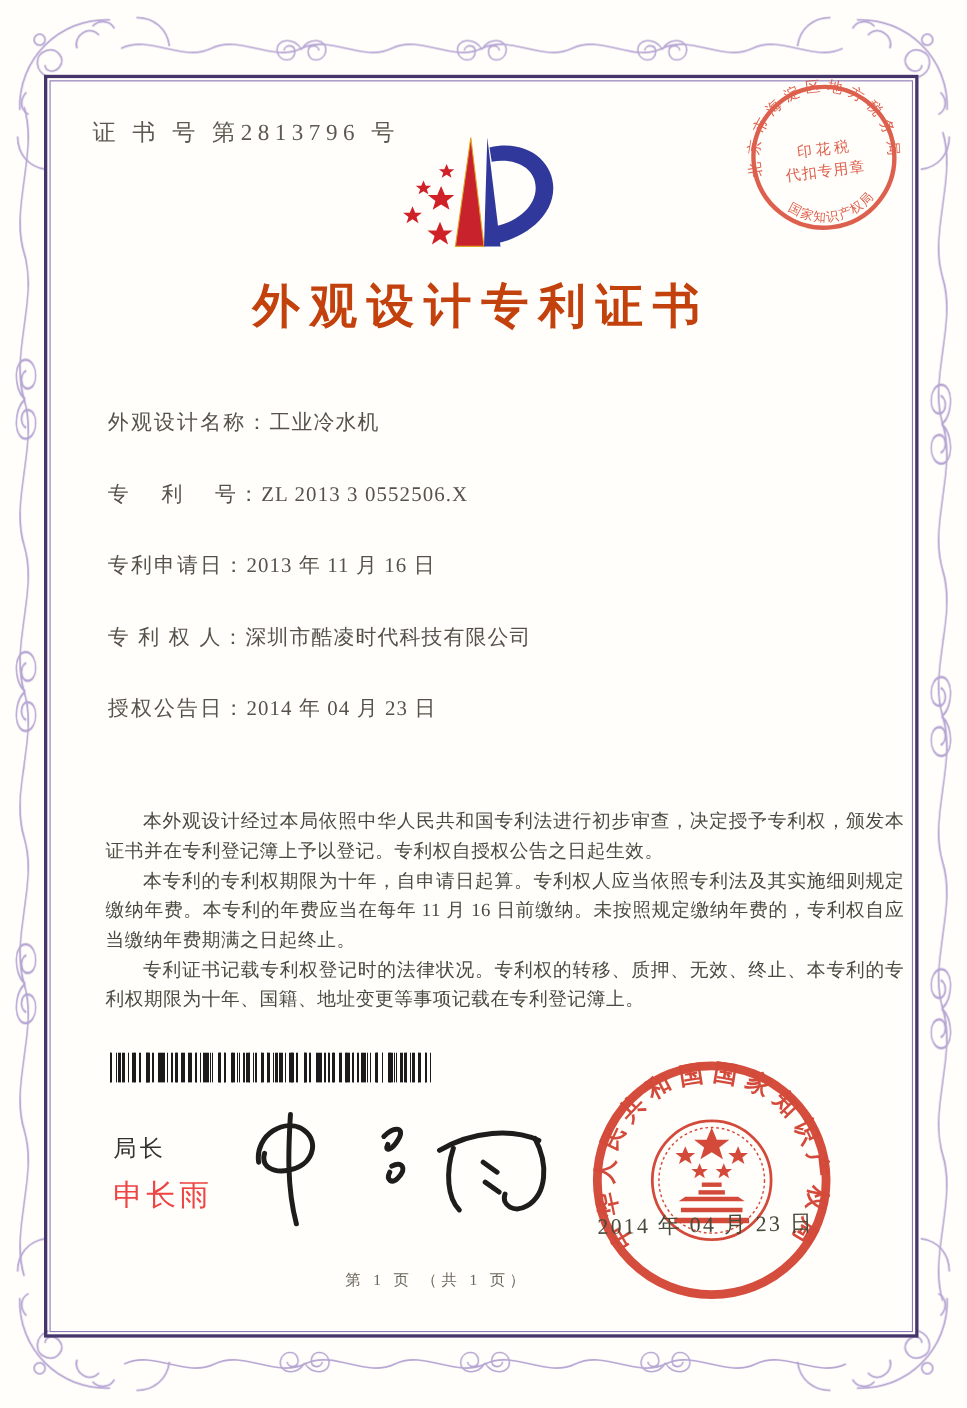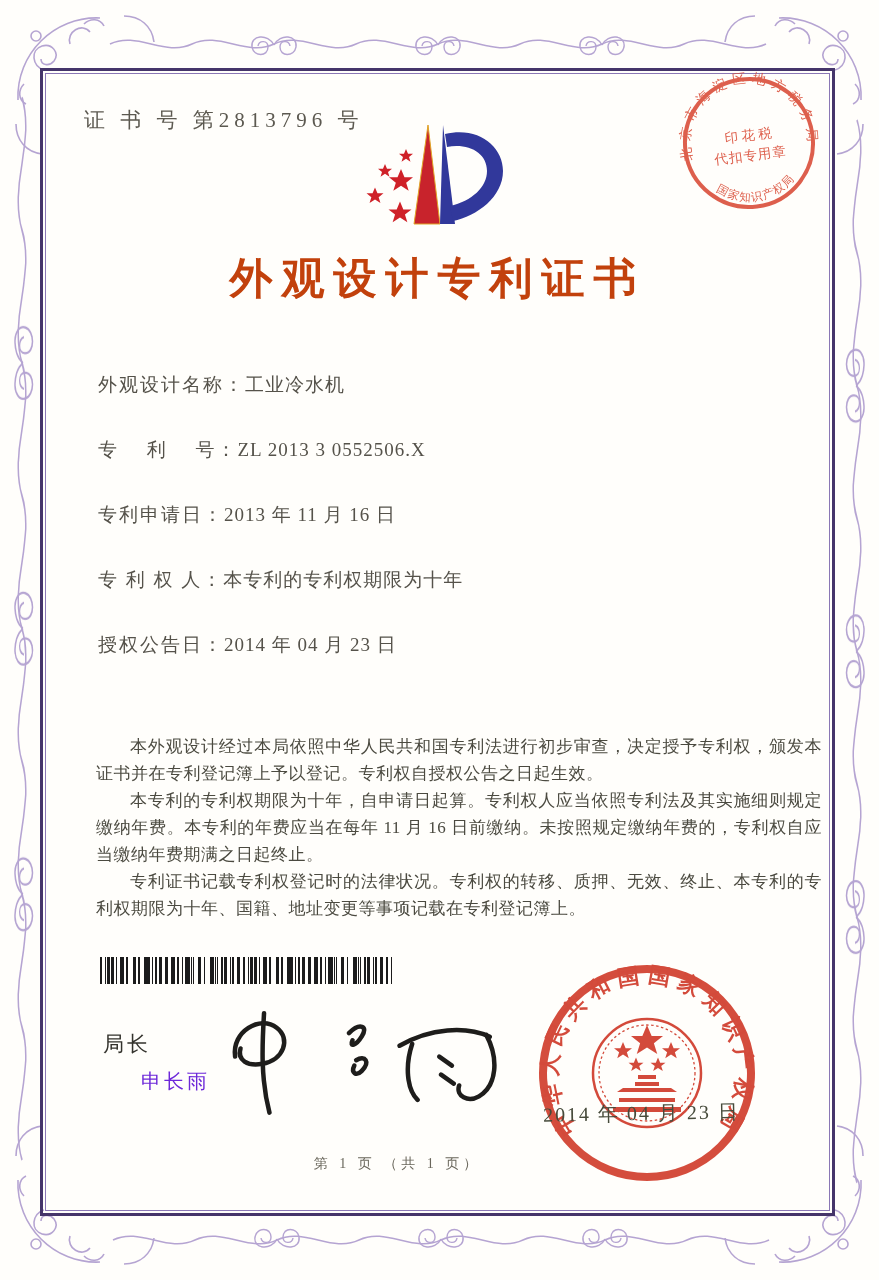--- a/index.html
+++ b/index.html
@@ -34,21 +34,21 @@
     margin:0;font-size:17px;line-height:27px;color:#4b4a40;
     text-indent:2em;text-align:justify;letter-spacing:0.5px;
   }
   .barcode{
     position:absolute;left:100px;top:957px;width:292px;height:27px;
     background-image:
       repeating-linear-gradient(90deg,#1b1b1b 0 2px,transparent 2px 5px,#1b1b1b 5px 6px,transparent 6px 11px),
       repeating-linear-gradient(90deg,#1b1b1b 0 1px,transparent 1px 7px,#1b1b1b 7px 10px,transparent 10px 13px);
   }
   .signer-title{position:absolute;left:103px;top:1030px;font-size:21px;color:#33322c;letter-spacing:3px;}
-  .signer-name{position:absolute;left:103px;top:1068px;font-size:20px;color:#6d28d9;letter-spacing:3px;margin-left:38px;}
+  .signer-name{position:absolute;left:103px;top:1068px;font-size:27px;color:#ef4444;letter-spacing:3px;}
   .signature{position:absolute;left:222px;top:1006px;}
   .tax-seal{position:absolute;left:670px;top:64px;}
   .office-seal{position:absolute;left:532px;top:958px;}
   .date-stamp{
     position:absolute;left:534px;top:1100px;width:215px;text-align:center;
     font-size:20px;color:#474b3b;letter-spacing:2px;transform:rotate(-1deg);
   }
   .footer{
     position:absolute;left:0;top:1155px;width:795px;text-align:center;
     font-size:14px;color:#6a675c;letter-spacing:4px;
@@ -113,21 +113,21 @@
       <use href="#st" transform="translate(44,91) scale(1.15)"></use>
     </g>
   </svg>
 
   <div class="title">外观设计专利证书</div>
 
   <div class="fields">
     <p class="field-row"><span class="field-label">外观设计名称：</span><span class="field-value">工业冷水机</span></p>
     <p class="field-row"><span class="field-label">专　 利　 号：</span><span class="field-value">ZL 2013 3 0552506.X</span></p>
     <p class="field-row"><span class="field-label">专利申请日：</span><span class="field-value">2013 年 11 月 16 日</span></p>
-    <p class="field-row"><span class="field-label">专 利 权 人：</span><span class="field-value">本专利的专利权期限为十年</span></p>
+    <p class="field-row"><span class="field-label">专 利 权 人：</span><span class="field-value">深圳市酷凌时代科技有限公司</span></p>
     <p class="field-row"><span class="field-label">授权公告日：</span><span class="field-value">2014 年 04 月 23 日</span></p>
   </div>
 
   <div class="paras">
     <p>本外观设计经过本局依照中华人民共和国专利法进行初步审查，决定授予专利权，颁发本证书并在专利登记簿上予以登记。专利权自授权公告之日起生效。</p>
     <p>本专利的专利权期限为十年，自申请日起算。专利权人应当依照专利法及其实施细则规定缴纳年费。本专利的年费应当在每年 11 月 16 日前缴纳。未按照规定缴纳年费的，专利权自应当缴纳年费期满之日起终止。</p>
     <p>专利证书记载专利权登记时的法律状况。专利权的转移、质押、无效、终止、本专利的专利权期限为十年、国籍、地址变更等事项记载在专利登记簿上。</p>
   </div>
 
   <div class="barcode"></div>

